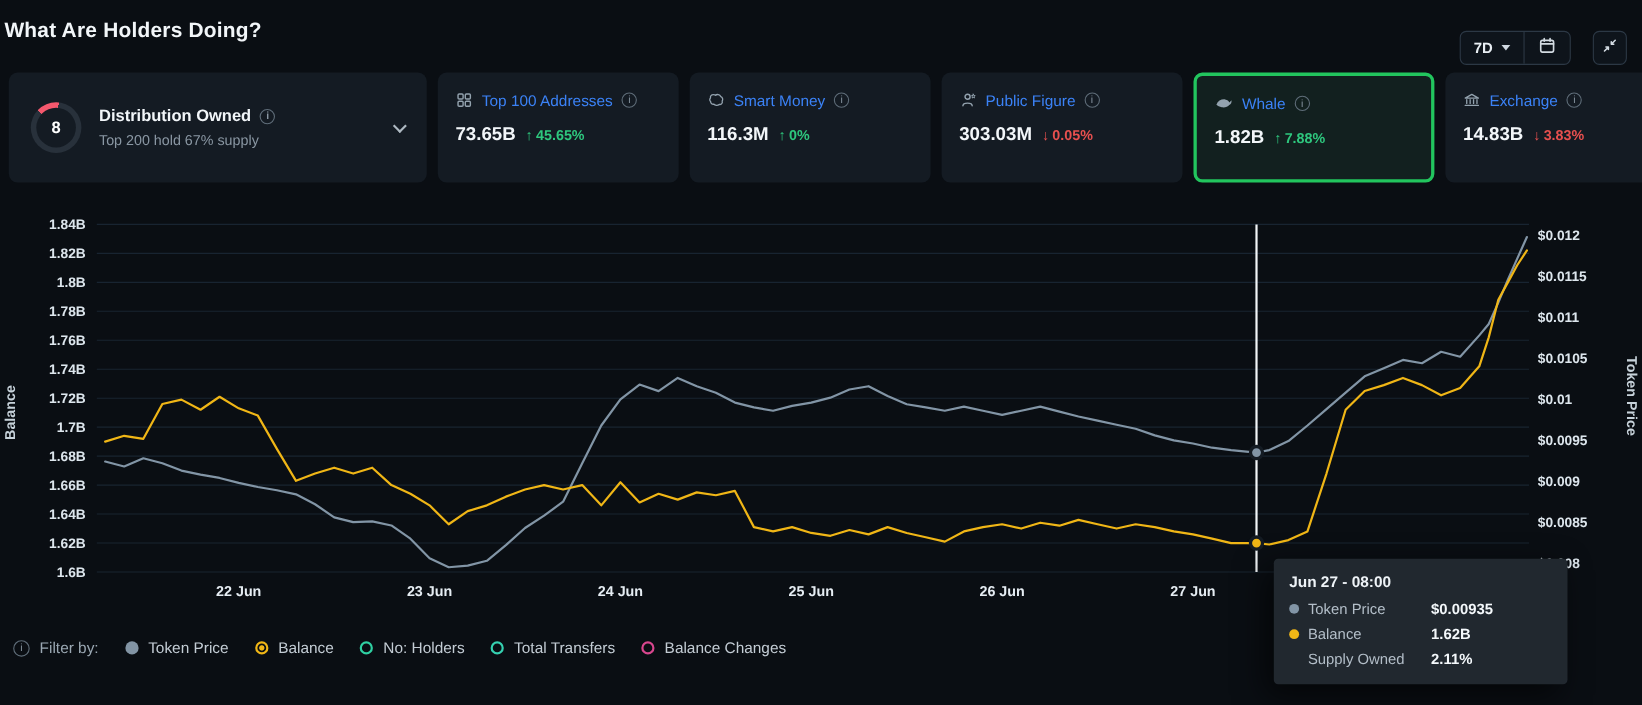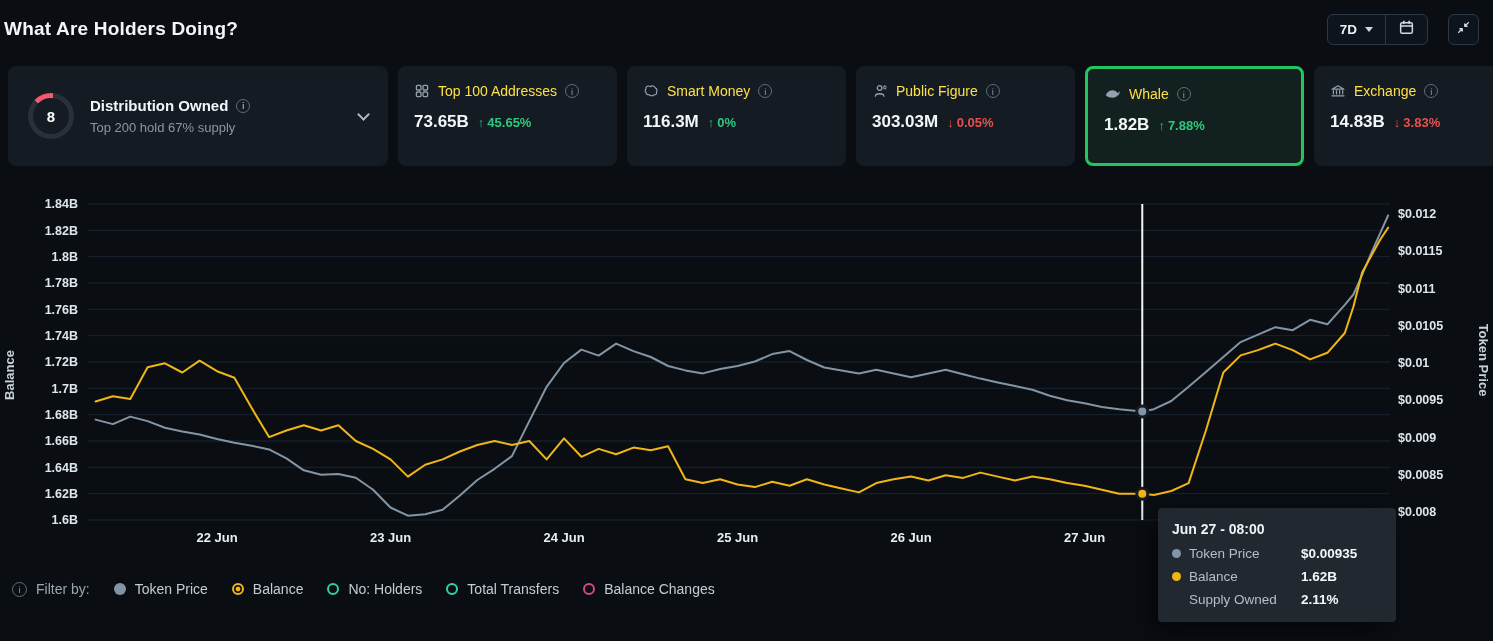--- a/index.html
+++ b/index.html
@@ -3,54 +3,54 @@
 <meta charset="utf-8">
 <style>
   * { margin:0; padding:0; box-sizing:border-box; }
   html,body { width:1493px; height:641px; }
   body {
     position:relative; background:#0a0e13; overflow:hidden;
     font-family:"Liberation Sans", sans-serif; color:#e8eef3;
   }
   
   .header-title { position:absolute; top:18px; left:4px; font-size:19px; font-weight:700; color:#f2f6f9; letter-spacing:.2px; }
-  .controls { position:absolute; top:14px; right:14px; display:flex; gap:20px; align-items:center; }
+  .controls { position:absolute; top:28px; right:14px; display:flex; gap:20px; align-items:center; }
   .range-group { display:flex; border:1px solid #2c3845; border-radius:6px; height:31px; background:#0e141b; overflow:hidden; }
   .range-btn { padding:0 12px; display:flex; align-items:center; gap:8px; color:#e8eef3; font-size:13.5px; font-weight:700; cursor:pointer; }
   .caret { width:0; height:0; border-left:4.5px solid transparent; border-right:4.5px solid transparent; border-top:5.5px solid #cfd8e0; }
   .cal-btn { border-left:1px solid #2c3845; width:42px; display:flex; align-items:center; justify-content:center; cursor:pointer; }
   .collapse-btn { width:31px; height:31px; border:1px solid #2c3845; border-radius:6px; background:#0e141b; display:flex; align-items:center; justify-content:center; cursor:pointer; }
   
   .cards-row { position:absolute; top:66px; left:8px; height:100px; display:flex; gap:10px; }
   .card { background:#141b23; border-radius:8px; flex:none; }
   .dist-card { width:380px; display:flex; align-items:center; padding:0 20px; cursor:pointer; }
   .gauge { width:46px; height:46px; border-radius:50%; flex:none; margin-right:16px; position:relative;
            background:conic-gradient(from -46deg, #f4586d 0 52deg, #28313b 52deg 360deg); }
   .gauge-inner { position:absolute; inset:5px; border-radius:50%; background:#141b23; display:flex; align-items:center; justify-content:center; font-size:15px; font-weight:700; color:#fff; }
   .dist-text { flex:1; }
   .dist-title { display:flex; align-items:center; gap:8px; font-size:15px; font-weight:700; color:#f2f6f9; }
   .dist-sub { margin-top:6px; font-size:13px; color:#8a97a3; }
   .chevron { width:9px; height:9px; border-right:2px solid #aeb9c2; border-bottom:2px solid #aeb9c2; transform:rotate(45deg); margin-top:-4px; }
   .info { width:14px; height:14px; border:1px solid #5f6d79; border-radius:50%; color:#8a97a3; font-size:9.5px; display:inline-flex; align-items:center; justify-content:center; flex:none; cursor:pointer; }
   .info::after { content:"i"; }
   .stat-card { width:219px; padding:17px 16px 0; cursor:pointer; }
   .stat-card.highlight { border:3px solid #22c55e; background:#12201f; }
-  .stat-head { display:flex; align-items:center; gap:8px; color:#fde047; font-size:14px; }
+  .stat-head { display:flex; align-items:center; gap:8px; color:#3b82f6; font-size:14px; }
   .stat-icon { display:flex; color:#93a2ae; flex:none; }
   .stat-label { white-space:nowrap; }
   .stat-value-row { margin-top:13px; display:flex; align-items:baseline; gap:9px; }
   .stat-value { font-size:17px; font-weight:700; color:#f2f6f9; }
   .stat-change { font-size:13px; font-weight:600; display:flex; gap:3px; }
   .stat-change.up { color:#2ec77e; }
   .stat-change.down { color:#e8504f; }
   
   #chart-svg { position:absolute; top:180px; left:0; z-index:1; }
   #chart-svg text { font-family:"Liberation Sans", sans-serif; }
   
-  .tooltip { position:absolute; left:1158px; top:508px; width:238px; background:#21282f; border-radius:4px;
+  .tooltip { position:absolute; left:1158px; top:508px; width:267px; background:#21282f; border-radius:4px;
              padding:13px 14px 15px; box-shadow:-8px 10px 28px rgba(0,0,0,.6); z-index:10; }
   .tt-title { font-size:14px; font-weight:700; color:#eef3f7; margin-bottom:9px; }
   .tt-row { display:flex; align-items:center; margin-top:8px; font-size:13.5px; }
   .tt-dot { width:9px; height:9px; border-radius:50%; margin-right:8px; flex:none; }
   .tt-label { color:#b3bec8; width:112px; flex:none; }
   .tt-value { color:#f4f8fb; font-weight:700; }
   
   .filterbar { position:absolute; top:581px; left:12px; display:flex; align-items:center; gap:24px; z-index:2;text-align:right; }
   .filter-caption { display:flex; align-items:center; gap:9px; color:#9aa7b2; font-size:14px; }
   .filter-caption .info { width:15px; height:15px; }

